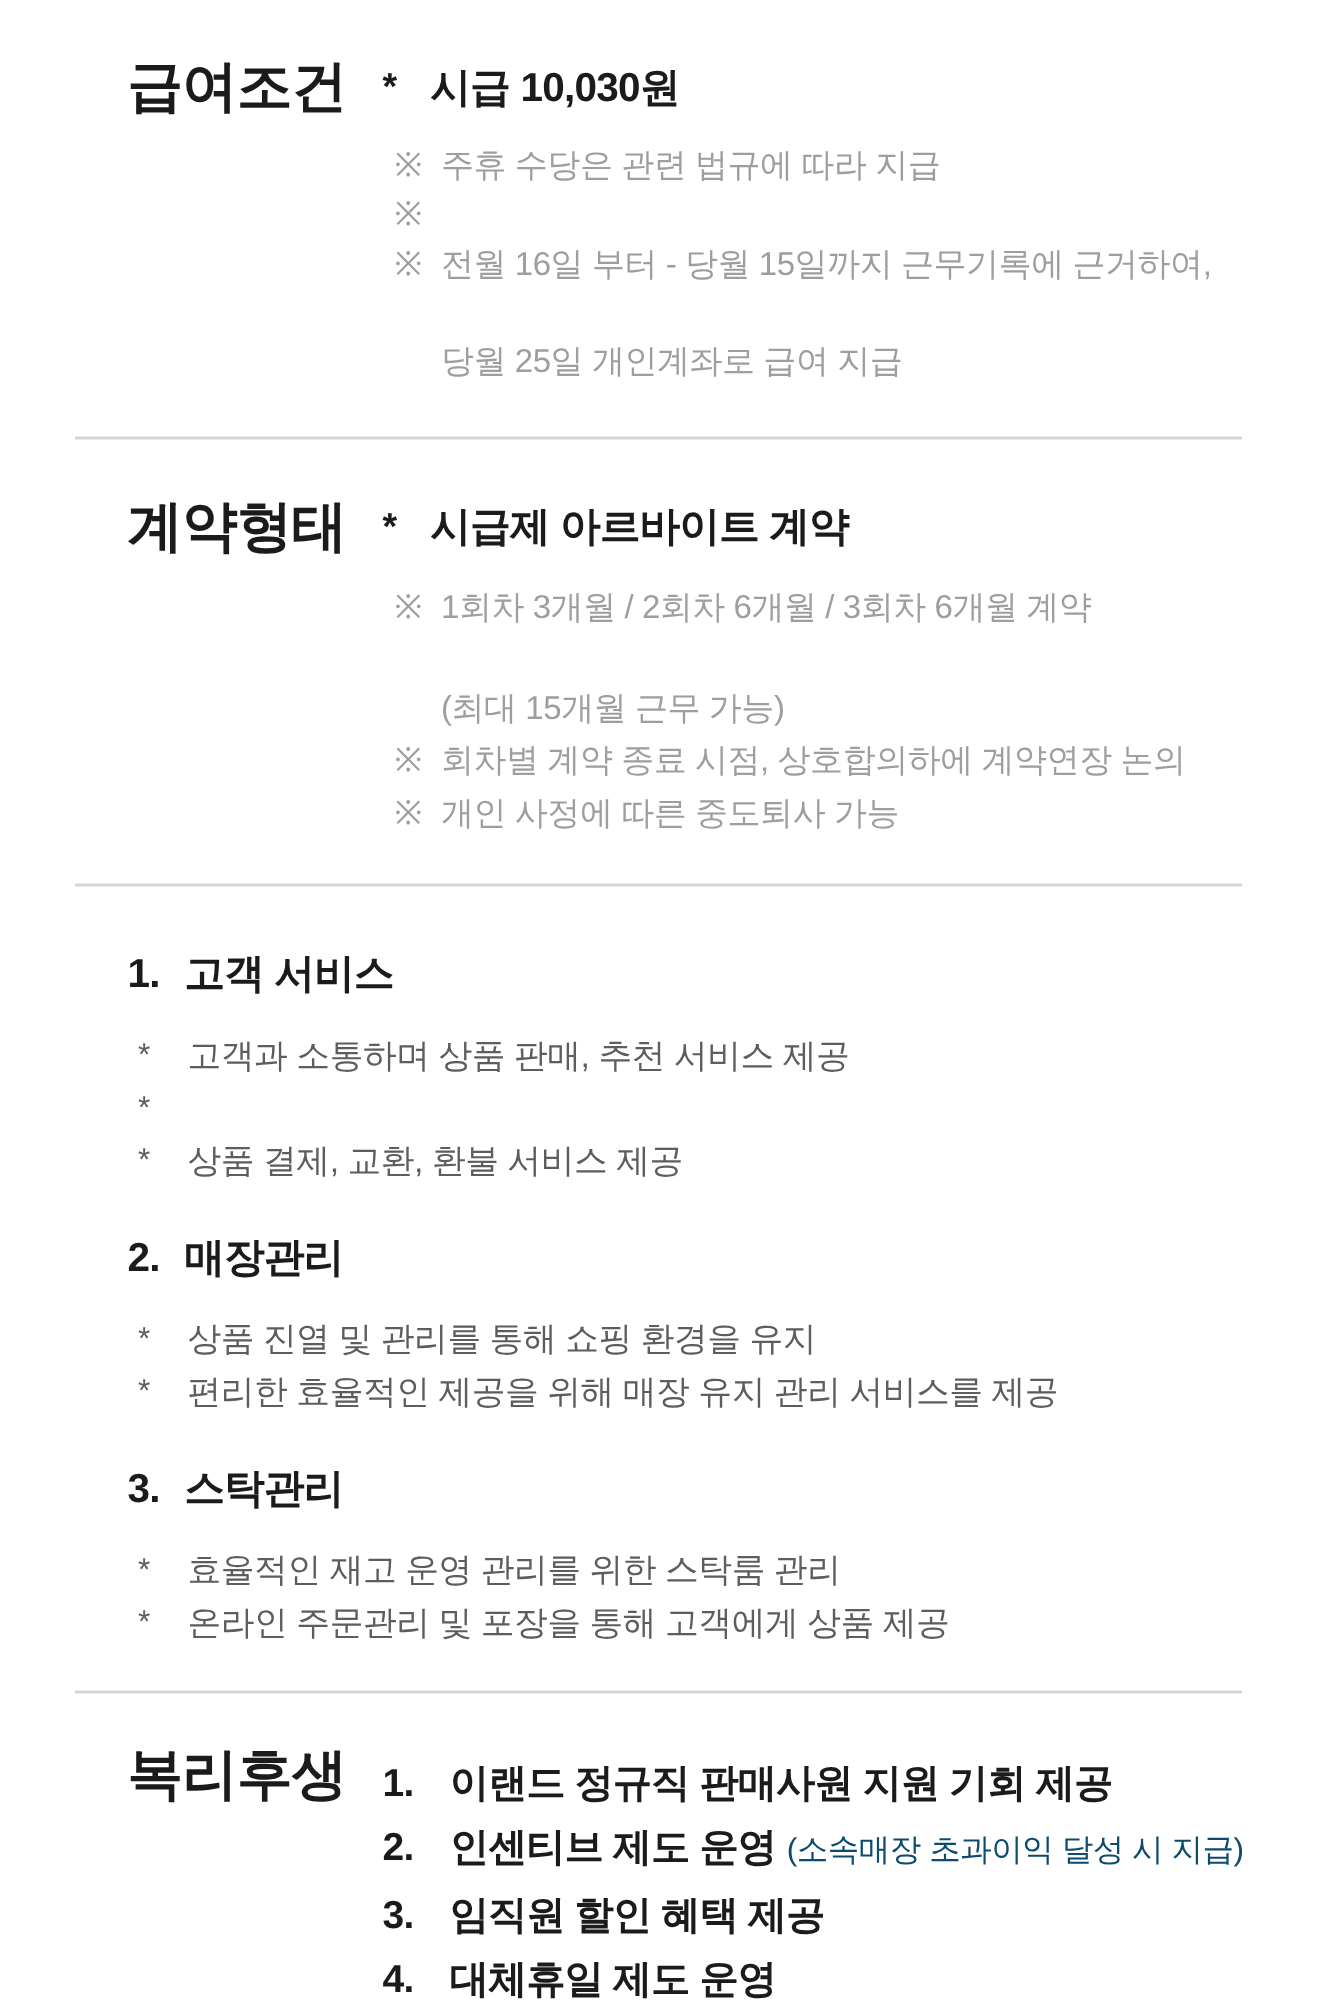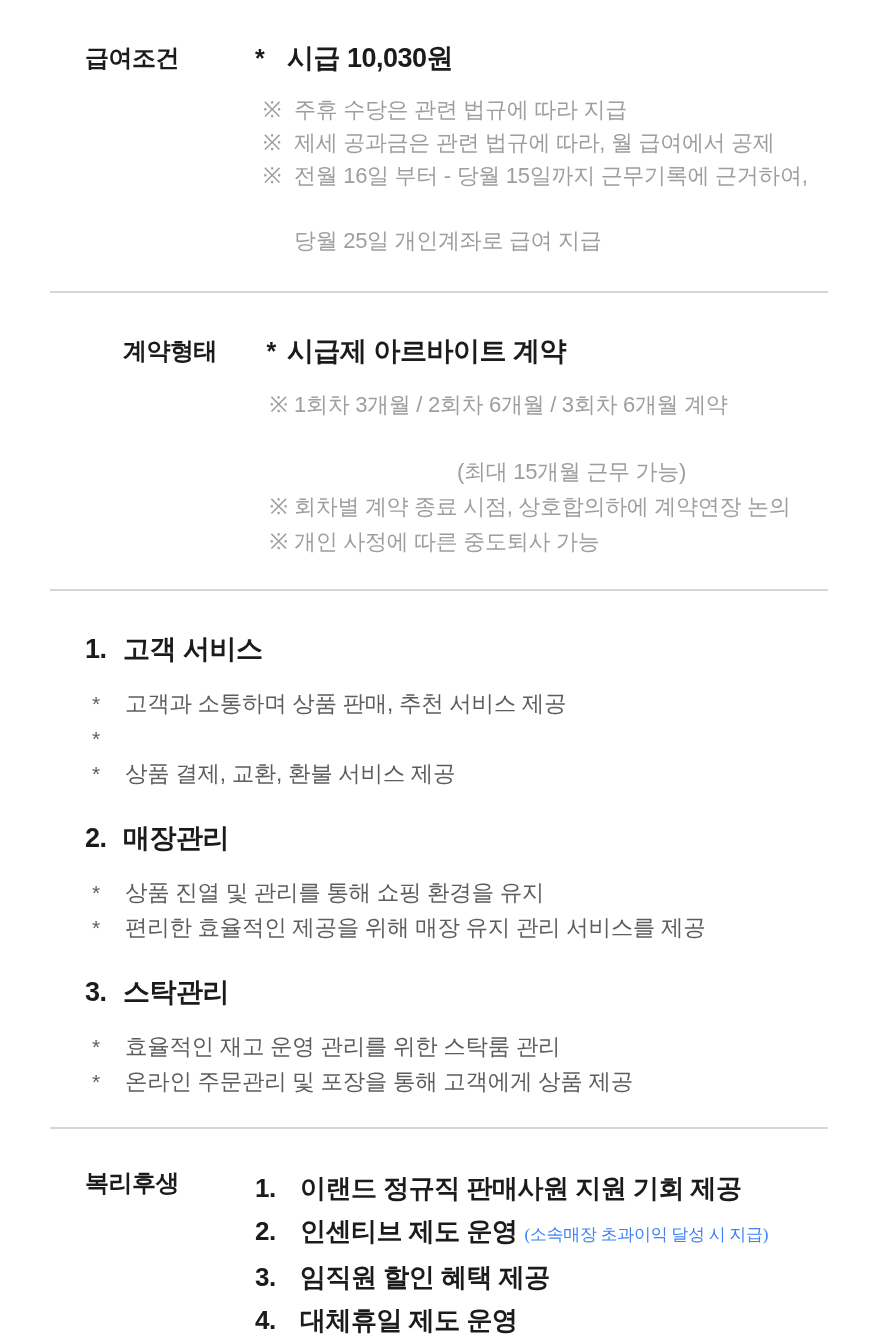--- a/index.html
+++ b/index.html
@@ -7,77 +7,76 @@
     width:879px; height:1336px;
     background:#ffffff;
     font-family:"Liberation Sans", sans-serif;
     -webkit-font-smoothing:antialiased;
   }
   .page { width:879px; height:1336px; overflow:hidden; background:#ffffff; }
 
   .section { display:flex; align-items:flex-start; padding-left:85px; padding-right:30px; }
   .label-col {
     flex:0 0 170px; width:170px;
-    font-size:24px; font-weight:700; color:#1b1b1b;
+    font-size:37px; font-weight:700; color:#1b1b1b;
     line-height:32px; letter-spacing:-0.5px;
   }
   .content-col { flex:1; min-width:0; }
 
   .main-line { display:flex; font-size:27px; font-weight:700; color:#1b1b1b; line-height:32px; letter-spacing:-0.5px; }
   .star-marker { flex:0 0 32px; width:32px; font-size:25px; }
 
   .notes { margin-top:19px; padding-left:8px; font-size:22px; color:#9e9e9e; letter-spacing:-0.3px; }
   .note-line { display:flex; line-height:33px; }
   .note-marker { flex:0 0 31px; width:31px; }
   .note-cont { padding-left:31px; line-height:33px;margin-top:32px; }
 
   .sec-salary { padding-top:42px; }
 
   .divider { border:none; border-top:2px solid #d6d6d6; margin:0 51px 0 50px; height:0; }
   .divider-1 { margin-top:34px; }
   .divider-2 { margin-top:30px; }
   .divider-3 { margin-top:28px; }
 
-  .sec-contract { padding-top:42px;text-align:center; }
+  .sec-contract { padding-top:42px; }
   .sec-contract .notes { margin-top:20px; }
   .sec-contract .note-line, .sec-contract .note-cont { line-height:35px; }
 
   .sec-duties { padding-top:43px; }
   .duty-group + .duty-group { margin-top:32px; }
   .duty-title { display:flex; font-size:27px; font-weight:700; color:#1b1b1b; line-height:30px; letter-spacing:-0.5px; }
   .duty-num { flex:0 0 38px; width:38px; }
   .duty-bullets { margin-top:22px; padding-left:7px; }
   .duty-bullet { display:flex; font-size:22.5px; color:#5d5d5d; line-height:35px; letter-spacing:-0.3px; }
   .bullet-marker { flex:0 0 33px; width:33px; font-size:21px; }
 
   .sec-benefits { padding-top:38px; }
   .benefit-item { display:flex; align-items:baseline; font-size:26px; font-weight:700; color:#1b1b1b; line-height:43px; letter-spacing:-0.5px; }
   .benefit-num { flex:0 0 45px; width:45px; }
-  .benefit-suffix { font-size:17px; font-weight:400; color:#3b82f6; margin-left:7px; letter-spacing:-0.3px;font-family:Liberation Serif, serif; }
+  .benefit-suffix { font-size:21px; font-weight:400; color:#0c4a6e; margin-left:7px; letter-spacing:-0.3px; }
 </style>
 </head>
 <body>
 
 <div class="page">
 
   <div class="section sec-salary">
     <div class="label-col">급여조건</div>
     <div class="content-col">
       <div class="main-line">
         <span class="star-marker">*</span>
         <span>시급 10,030원</span>
       </div>
       <div class="notes">
         <div class="note-line">
           <span class="note-marker">※</span>
           <span>주휴 수당은 관련 법규에 따라 지급</span>
         </div>
         <div class="note-line">
           <span class="note-marker">※</span>
-          <span>제세 공과금은 관련 법규에 따라, 월 급여에서 공제</span>
         </div>
         <div class="note-line">
           <span class="note-marker">※</span>
           <span>전월 16일 부터 - 당월 15일까지 근무기록에 근거하여,</span>
         </div>
         <div class="note-cont">당월 25일 개인계좌로 급여 지급</div>
       </div>
     </div>
   </div>
 

